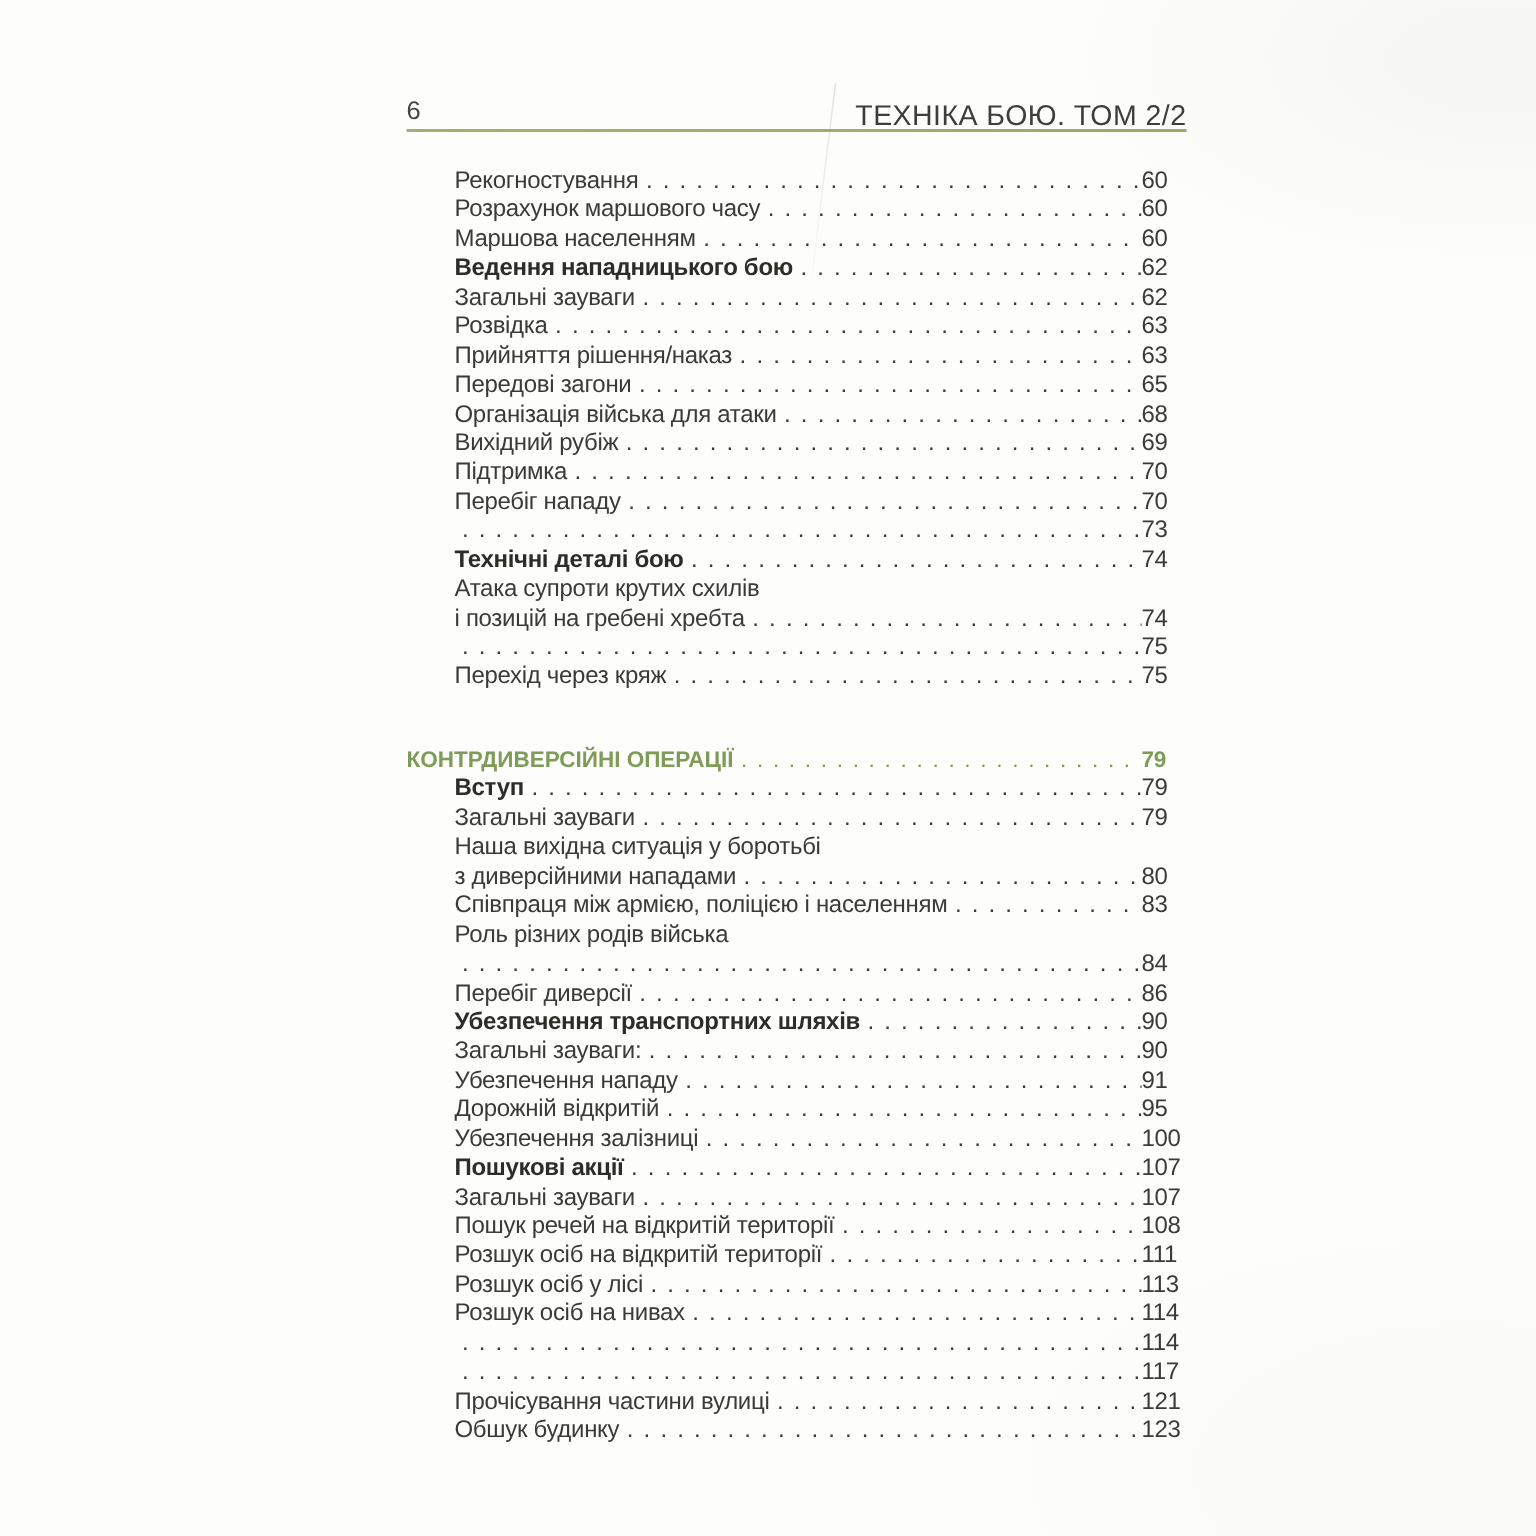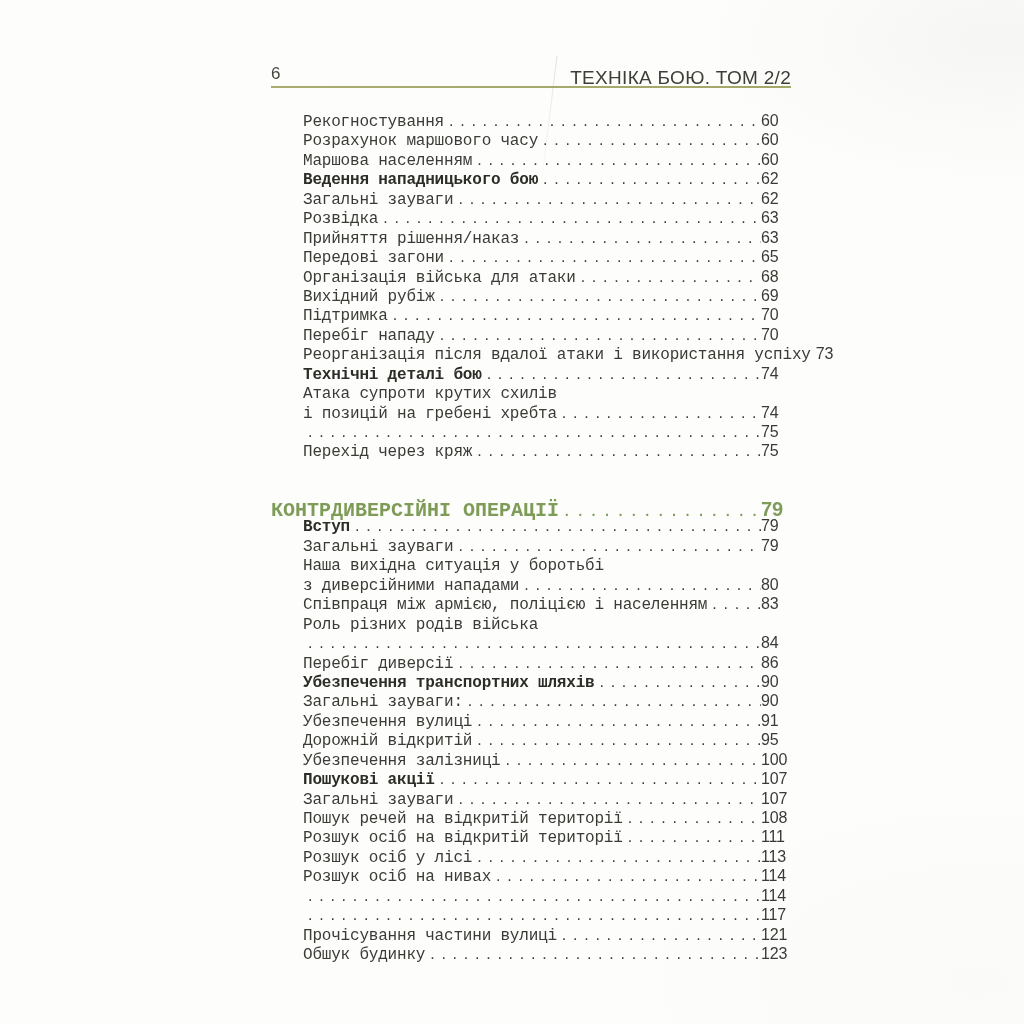--- a/index.html
+++ b/index.html
@@ -46,35 +46,35 @@
     color:#3b3b36;
   }
   #toc-block-1{top:112px;}
   #toc-block-2{top:498px;}
   .row{
     height:19.45px;
     display:flex;align-items:baseline;
     font-size:16px;letter-spacing:-0.2px;
     white-space:nowrap;
   }
-  .row .label{flex:0 0 auto;font-family:Liberation Mono, monospace;}
+  .row .label{flex:0 0 auto;}
   .row .leader{
     flex:1 1 auto;min-width:0;
     overflow:hidden;
     letter-spacing:1.15px;
     padding-left:5px;
     font-weight:400;
   }
   .row .pagenum{
     flex:0 0 auto;
     min-width:30px;text-align:left;
     font-weight:400;
   }
   .row.bold .label{font-weight:bold;color:#2d2d28;}
-  .row.section{font-size:20px;}
+  .row.section{font-size:15px;}
   .row.section .label{
     font-weight:bold;color:#7e9c58;margin-left:-32px;letter-spacing:0;
   }
   .row.section .leader{color:#7e9c58;}
   .row.section .pagenum{font-weight:bold;color:#7e9c58;}
   .row.cont .leader,.row.cont .pagenum{visibility:hidden;}
 </style>
 </head>
 <body>
 
@@ -142,21 +142,20 @@
         <span class="label">Підтримка</span>
         <span class="leader">. . . . . . . . . . . . . . . . . . . . . . . . . . . . . . . . . . . . . . . . . . . . . . . . . . . . . . . . . . . . . . . . . . . . . . . . . . . . . . . . . . . . . . . . . . . . . . . . . . . . . . . . . . . . . . . . . . . . . . . . . . . . . . . . . . . . . . . . . . . . . . . . . . . . . . </span>
         <span class="pagenum">70</span>
       </div>
       <div class="row ">
         <span class="label">Перебіг нападу</span>
         <span class="leader">. . . . . . . . . . . . . . . . . . . . . . . . . . . . . . . . . . . . . . . . . . . . . . . . . . . . . . . . . . . . . . . . . . . . . . . . . . . . . . . . . . . . . . . . . . . . . . . . . . . . . . . . . . . . . . . . . . . . . . . . . . . . . . . . . . . . . . . . . . . . . . . . . . . . . . </span>
         <span class="pagenum">70</span>
       </div>
       <div class="row ">
-        <span class="label">Реорганізація після вдалої атаки і використання успіху</span>
         <span class="leader">. . . . . . . . . . . . . . . . . . . . . . . . . . . . . . . . . . . . . . . . . . . . . . . . . . . . . . . . . . . . . . . . . . . . . . . . . . . . . . . . . . . . . . . . . . . . . . . . . . . . . . . . . . . . . . . . . . . . . . . . . . . . . . . . . . . . . . . . . . . . . . . . . . . . . . </span>
         <span class="pagenum">73</span>
       </div>
       <div class="row bold">
         <span class="label">Технічні деталі бою</span>
         <span class="leader">. . . . . . . . . . . . . . . . . . . . . . . . . . . . . . . . . . . . . . . . . . . . . . . . . . . . . . . . . . . . . . . . . . . . . . . . . . . . . . . . . . . . . . . . . . . . . . . . . . . . . . . . . . . . . . . . . . . . . . . . . . . . . . . . . . . . . . . . . . . . . . . . . . . . . . </span>
         <span class="pagenum">74</span>
       </div>
       <div class="row cont">
         <span class="label">Атака супроти крутих схилів</span>
@@ -227,21 +226,21 @@
         <span class="label">Убезпечення транспортних шляхів</span>
         <span class="leader">. . . . . . . . . . . . . . . . . . . . . . . . . . . . . . . . . . . . . . . . . . . . . . . . . . . . . . . . . . . . . . . . . . . . . . . . . . . . . . . . . . . . . . . . . . . . . . . . . . . . . . . . . . . . . . . . . . . . . . . . . . . . . . . . . . . . . . . . . . . . . . . . . . . . . . </span>
         <span class="pagenum">90</span>
       </div>
       <div class="row ">
         <span class="label">Загальні зауваги:</span>
         <span class="leader">. . . . . . . . . . . . . . . . . . . . . . . . . . . . . . . . . . . . . . . . . . . . . . . . . . . . . . . . . . . . . . . . . . . . . . . . . . . . . . . . . . . . . . . . . . . . . . . . . . . . . . . . . . . . . . . . . . . . . . . . . . . . . . . . . . . . . . . . . . . . . . . . . . . . . . </span>
         <span class="pagenum">90</span>
       </div>
       <div class="row ">
-        <span class="label">Убезпечення вулиці</span>
+        <span class="label">Убезпечення нападу</span>
         <span class="leader">. . . . . . . . . . . . . . . . . . . . . . . . . . . . . . . . . . . . . . . . . . . . . . . . . . . . . . . . . . . . . . . . . . . . . . . . . . . . . . . . . . . . . . . . . . . . . . . . . . . . . . . . . . . . . . . . . . . . . . . . . . . . . . . . . . . . . . . . . . . . . . . . . . . . . . </span>
         <span class="pagenum">91</span>
       </div>
       <div class="row ">
         <span class="label">Дорожній відкритій</span>
         <span class="leader">. . . . . . . . . . . . . . . . . . . . . . . . . . . . . . . . . . . . . . . . . . . . . . . . . . . . . . . . . . . . . . . . . . . . . . . . . . . . . . . . . . . . . . . . . . . . . . . . . . . . . . . . . . . . . . . . . . . . . . . . . . . . . . . . . . . . . . . . . . . . . . . . . . . . . . </span>
         <span class="pagenum">95</span>
       </div>
       <div class="row ">
         <span class="label">Убезпечення залізниці</span>

